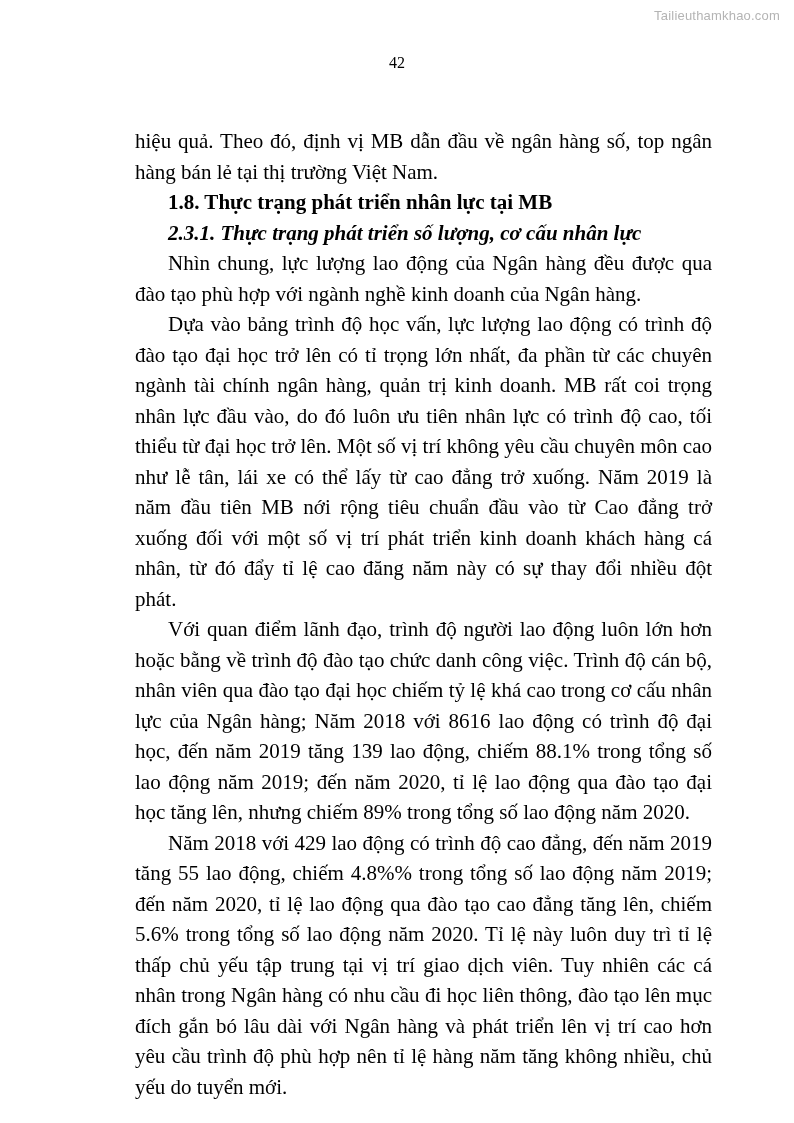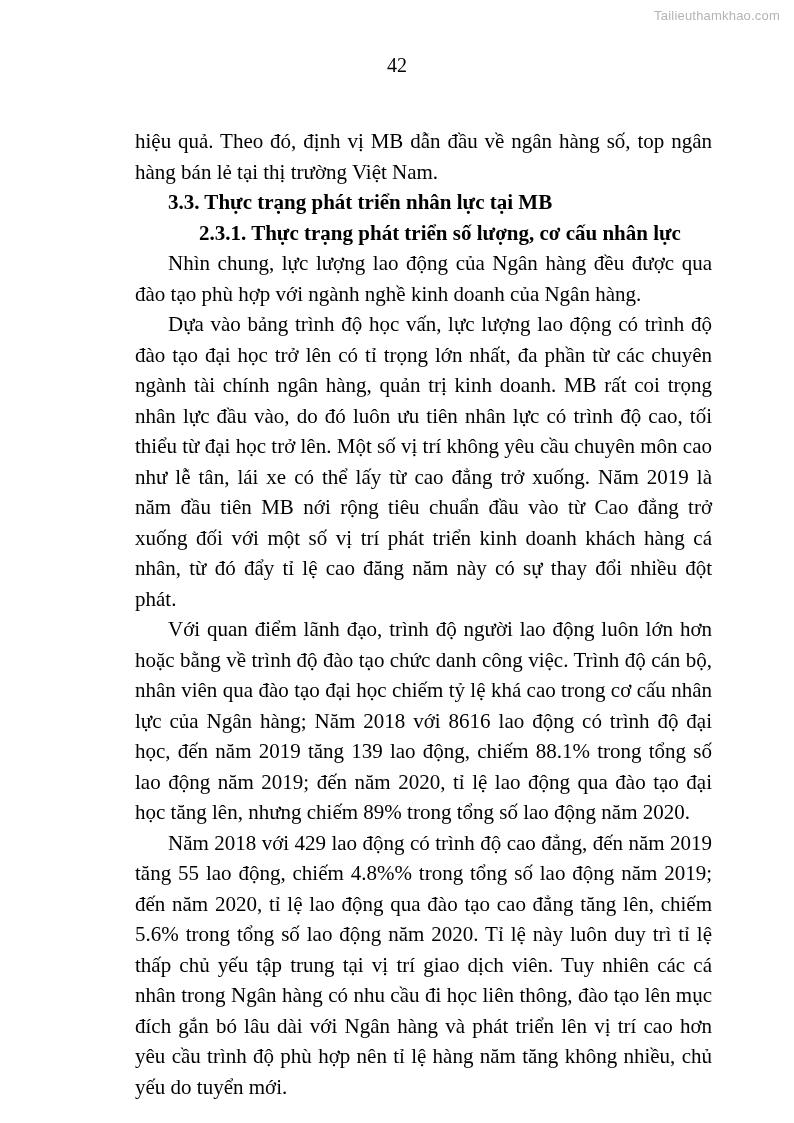--- a/index.html
+++ b/index.html
@@ -24,21 +24,21 @@
     font-size: 13px;
     color: #b4b4b4;
     letter-spacing: 0.2px;
   }
   .page-number {
     position: absolute;
     top: 54px;
     left: 0;
     right: 0;
     text-align: center;
-    font-size: 20px;
+    font-size: 16px;
     color: #000000;
   }
   .content {
     position: absolute;
     top: 126px;
     left: 135px;
     width: 577px;
     font-size: 21px;
     line-height: 30.5px;
     text-align: justify;
@@ -50,38 +50,39 @@
   .content p.indent {
     text-indent: 33px;
   }
   .content p.heading {
     font-weight: bold;
     text-indent: 33px;
     text-align: left;
   }
   .content p.subheading {
     font-weight: bold;
+    font-style: italic;
     text-indent: 33px;
-    text-align: center;
+    text-align: left;
   }
 </style>
 </head>
 <body>
 
 <div class="page">
 
   <div class="watermark">Tailieuthamkhao.com</div>
 
   <div class="page-number">42</div>
 
   <div class="content">
 
     <p class="body">hiệu quả. Theo đó, định vị MB dẫn đầu về ngân hàng số, top ngân hàng bán lẻ tại thị trường Việt Nam.</p>
 
-    <p class="heading">3.3. Thực trạng phát triển nhân lực tại MB</p>
+    <p class="heading">1.8. Thực trạng phát triển nhân lực tại MB</p>
 
     <p class="subheading">2.3.1. Thực trạng phát triển số lượng, cơ cấu nhân lực</p>
 
     <p class="body indent">Nhìn chung, lực lượng lao động của Ngân hàng đều được qua đào tạo phù hợp với ngành nghề kinh doanh của Ngân hàng.</p>
 
     <p class="body indent">Dựa vào bảng trình độ học vấn, lực lượng lao động có trình độ đào tạo đại học trở lên có tỉ trọng lớn nhất, đa phần từ các chuyên ngành tài chính ngân hàng, quản trị kinh doanh. MB rất coi trọng nhân lực đầu vào, do đó luôn ưu tiên nhân lực có trình độ cao, tối thiểu từ đại học trở lên. Một số vị trí không yêu cầu chuyên môn cao như lễ tân, lái xe có thể lấy từ cao đẳng trở xuống. Năm 2019 là năm đầu tiên MB nới rộng tiêu chuẩn đầu vào từ Cao đẳng trở xuống đối với một số vị trí phát triển kinh doanh khách hàng cá nhân, từ đó đẩy tỉ lệ cao đăng năm này có sự thay đổi nhiều đột phát.</p>
 
 
     <p class="body indent">Với quan điểm lãnh đạo, trình độ người lao động luôn lớn hơn hoặc bằng về trình độ đào tạo chức danh công việc. Trình độ cán bộ, nhân viên qua đào tạo đại học chiếm tỷ lệ khá cao trong cơ cấu nhân lực của Ngân hàng; Năm 2018 với 8616 lao động có trình độ đại học, đến năm 2019 tăng 139 lao động, chiếm 88.1% trong tổng số lao động năm 2019; đến năm 2020, tỉ lệ lao động qua đào tạo đại học tăng lên, nhưng chiếm 89% trong tổng số lao động năm 2020.</p>
 

